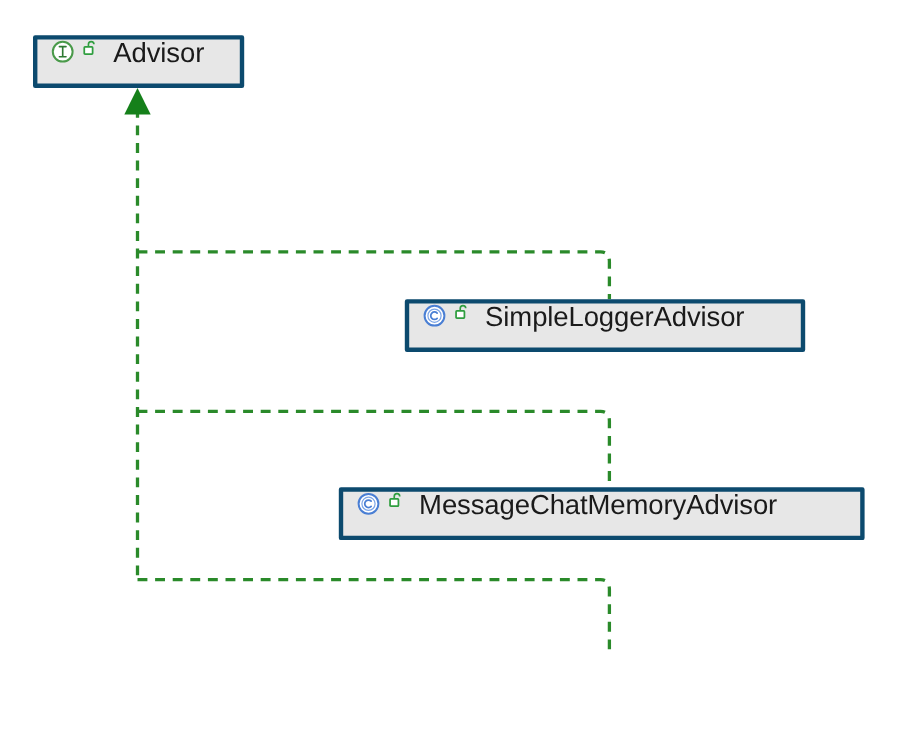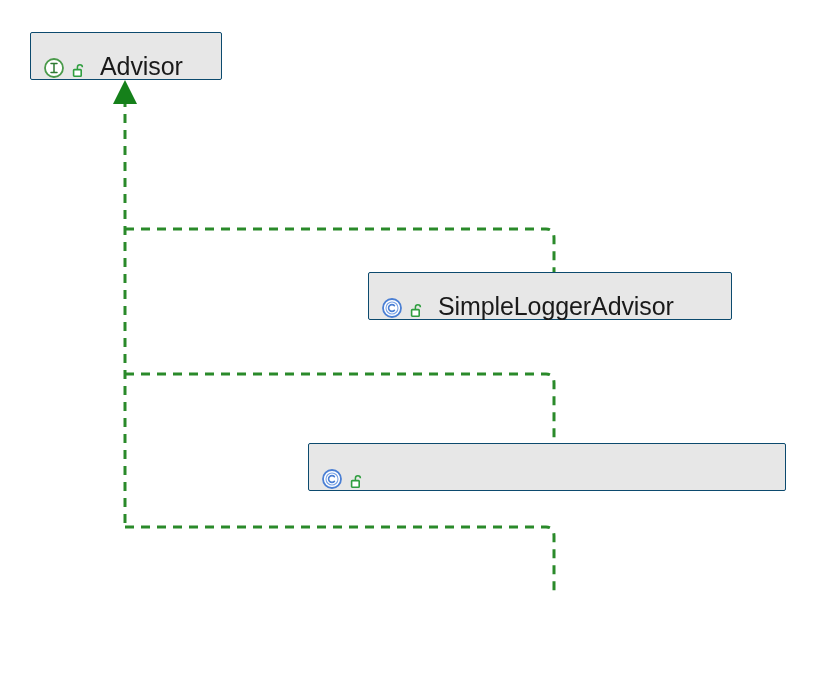--- a/index.html
+++ b/index.html
@@ -19,24 +19,24 @@
     position: absolute;
     left: 0;
     top: 0;
     width: 816px;
     height: 675px;
     pointer-events: none;
   }
   .uml-node {
     position: absolute;
     display: flex;
-    align-items: flex-end;
+    align-items: flex-start;
     box-sizing: border-box;
     background: #e7e7e7;
-    border: 1px solid #0c4a6e;
+    border: 4px solid #0c4a6e;
     border-radius: 2px;
     padding: 0 14px 0 12px;
     white-space: nowrap;
   }
   .node-icon {
     flex: 0 0 auto;
     display: inline-flex;
     align-items: center;
     justify-content: center;
     line-height: 0;
@@ -111,16 +111,17 @@
         <circle cx="11" cy="11" r="6" fill="#ffffff" stroke="#7ba4e6" stroke-width="1.1"></circle>
         <path d="M 13.4 8.6 A 3.4 3.4 0 1 0 13.4 13.4" fill="none" stroke="#4a7fd4" stroke-width="1.6" stroke-linecap="round"></path>
       </svg>
     </span>
     <span class="node-icon lock-icon">
       <svg viewBox="0 0 15 16" width="15" height="16">
         <path d="M 5.4 6.6 L 5.4 4.3 A 2.5 2.5 0 0 1 10.4 4.3" fill="none" stroke="#2f9e3f" stroke-width="1.5"></path>
         <rect x="1.6" y="6.6" width="7.6" height="6.6" rx="0.7" fill="#ffffff" stroke="#2f9e3f" stroke-width="1.6"></rect>
       </svg>
     </span>
+    <span class="node-label">MessageChatMemoryAdvisor</span>
   </div>
 
 
 </div>
 
 </body></html>

